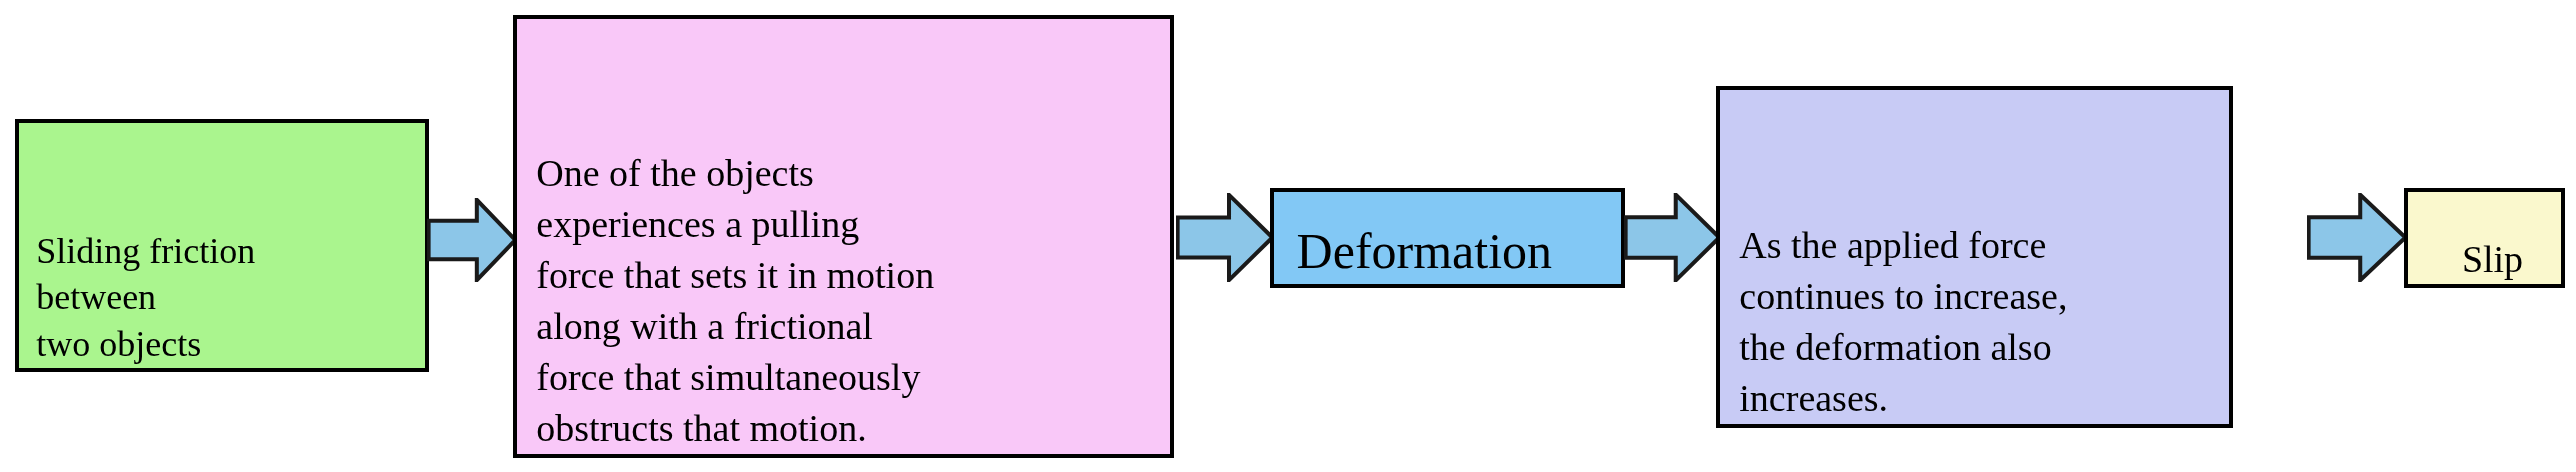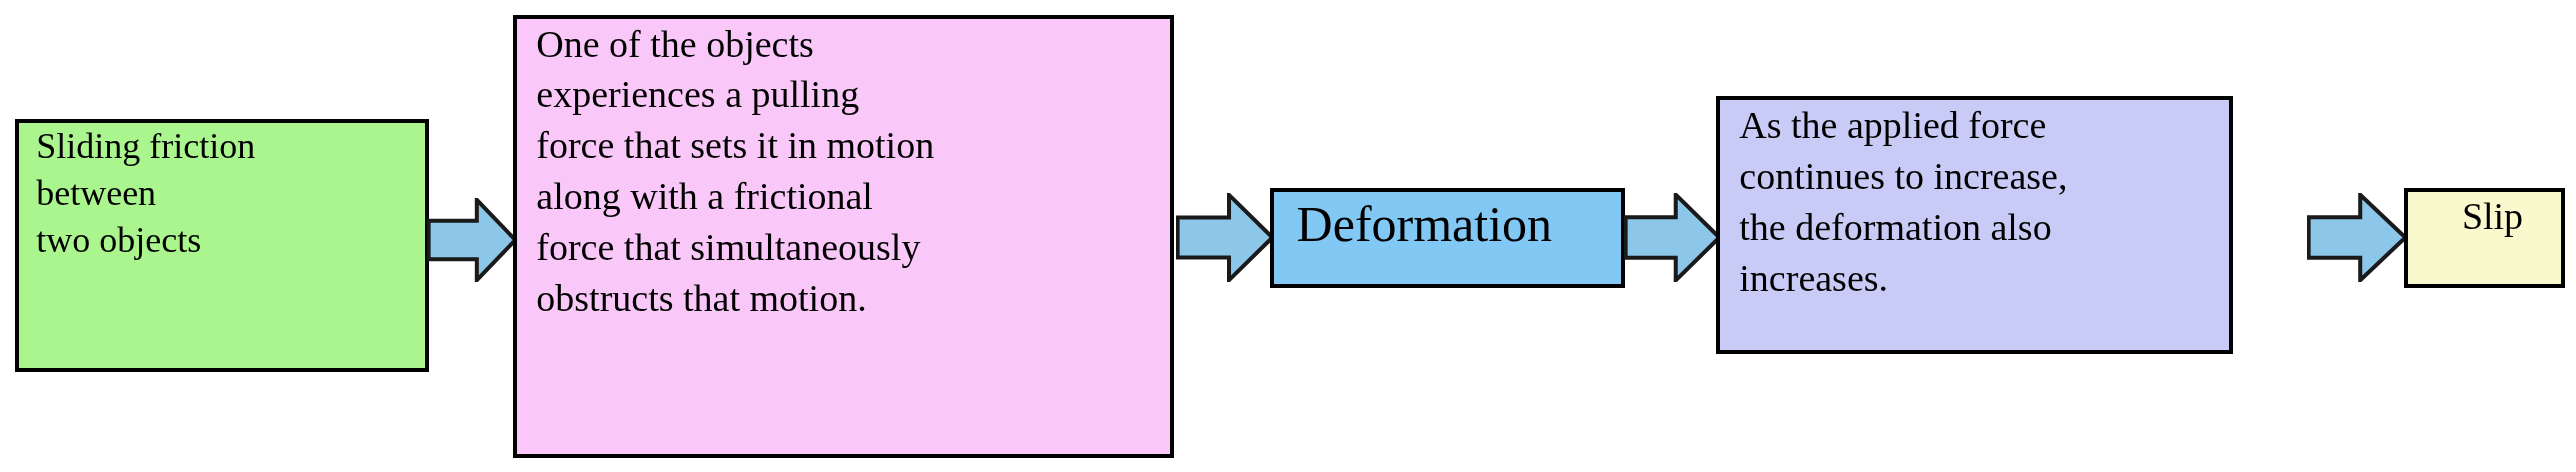--- a/index.html
+++ b/index.html
@@ -13,21 +13,21 @@
     height: 473px;
     background: #ffffff;
     overflow: hidden;
     font-family: "Liberation Serif", "DejaVu Serif", serif;
   }
   .node {
     position: absolute;
     box-sizing: border-box;
     border: 4px solid #000000;
     display: flex;
-    align-items: flex-start;
+    align-items: flex-end;
     color: #000000;
     line-height: 1.30;
   }
   .node .txt {
     display: block;
     white-space: pre-line;
     width: 100%;
   }
 
   
@@ -56,22 +56,22 @@
     left: 1270px; top: 188px;
     width: 355px; height: 100px;
     background: #82c8f5;
     font-size: 50px;
     padding-left: 22.6px;
     padding-right: 11.3px;
   }
 
   
   #node-increase {
-    left: 1716px; top: 96px;
-    width: 517px; height: 258px;
+    left: 1716px; top: 86px;
+    width: 517px; height: 342px;
     background: #c8cbf5;
     font-size: 38px;
     padding-left: 19.3px;
     padding-right: 24px;
     line-height: 1.34;
   }
 
   
   #node-slip {
     left: 2404px; top: 188px;

